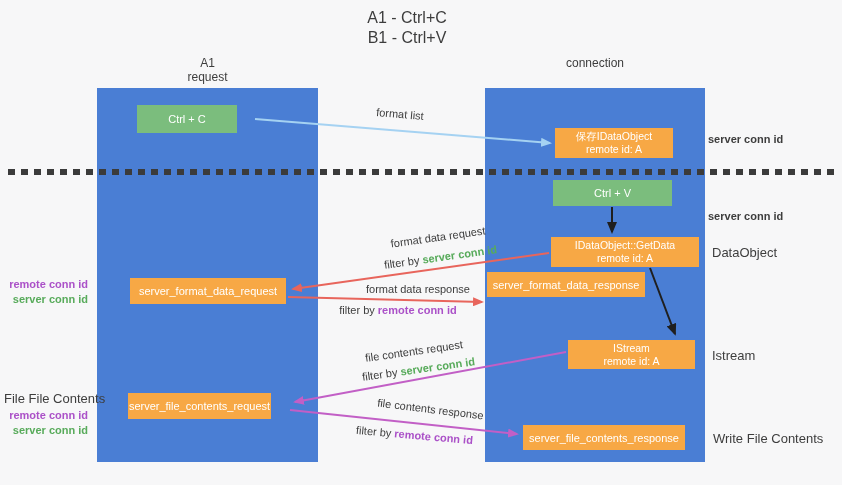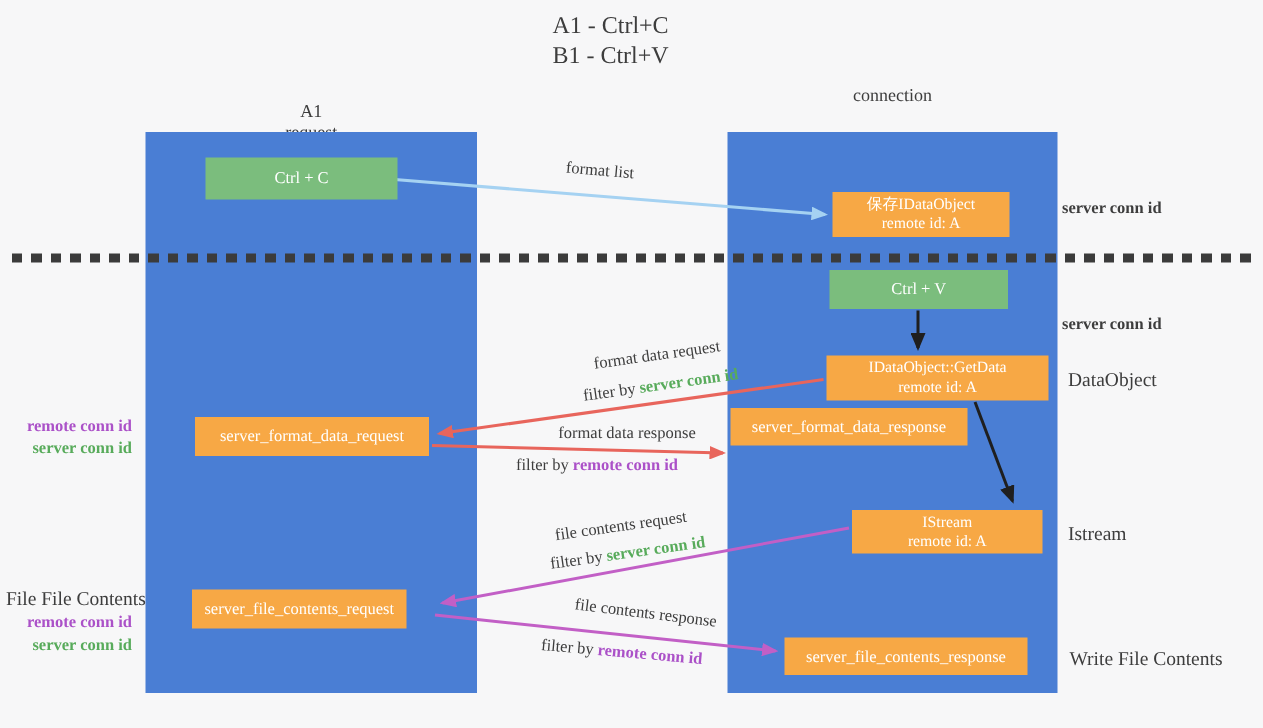--- a/index.html
+++ b/index.html
@@ -16,21 +16,20 @@
     --arrow-black: #1f1f1f;
   }
   * { margin: 0; padding: 0; box-sizing: border-box; }
   body { font-family: "Liberation Sans", "DejaVu Sans", sans-serif; background: var(--bg); }
   .canvas {
     position: relative;
     width: 842px;
     height: 485px;
     background: var(--bg);
     overflow: hidden;
-    font-family: Liberation Serif, serif;
   }
   .title {
     position: absolute;
     left: 0; top: 8px; width: 814px;
     text-align: center;
     font-size: 16px;
     line-height: 20px;
     color: var(--dark-text);
   }
   .lane-header {
@@ -98,21 +97,21 @@
 </head>
 <body>
 
 <div class="canvas">
 
   <div class="title">
     <div>A1 - Ctrl+C</div>
     <div>B1 - Ctrl+V</div>
   </div>
 
-  <div class="lane-header" style="left:97px; top:67px; width:221px;">
+  <div class="lane-header" style="left:97px; top:56px; width:221px;">
     <div>A1</div>
     <div>request</div>
   </div>
   <div class="lane-header" style="left:485px; top:56px; width:220px;">
     <div>connection</div>
   </div>
 
   <div class="lane" style="left:97px; width:221px;"></div>
   <div class="lane" style="left:485px; width:220px;"></div>
 
@@ -135,21 +134,21 @@
     <line x1="612" y1="207" x2="612" y2="232" stroke="#1f1f1f" stroke-width="2" marker-end="url(#mBlack)"></line>
     <line x1="549" y1="253" x2="293" y2="289" stroke="#e8655c" stroke-width="2" marker-end="url(#mRed)"></line>
     <line x1="288" y1="297" x2="482" y2="302" stroke="#e8655c" stroke-width="2" marker-end="url(#mRed)"></line>
     <line x1="650" y1="268" x2="675" y2="334" stroke="#1f1f1f" stroke-width="2" marker-end="url(#mBlack)"></line>
     <line x1="566" y1="352" x2="295" y2="402" stroke="#c25fc6" stroke-width="2" marker-end="url(#mMag)"></line>
     <line x1="290" y1="410" x2="517" y2="434" stroke="#c25fc6" stroke-width="2" marker-end="url(#mMag)"></line>
   </svg>
 
   <div class="divider"></div>
 
-  <div class="node green" style="left:137px; top:105px; width:128px; height:28px;">
+  <div class="node green" style="left:137px; top:105px; width:100px; height:28px;">
     <span>Ctrl + C</span>
   </div>
 
   <div class="node orange two-line" style="left:555px; top:128px; width:118px; height:30px;">
     <span>保存IDataObject</span>
     <span>remote id: A</span>
   </div>
 
   <div class="node green" style="left:553px; top:180px; width:119px; height:26px;">
     <span>Ctrl + V</span>

